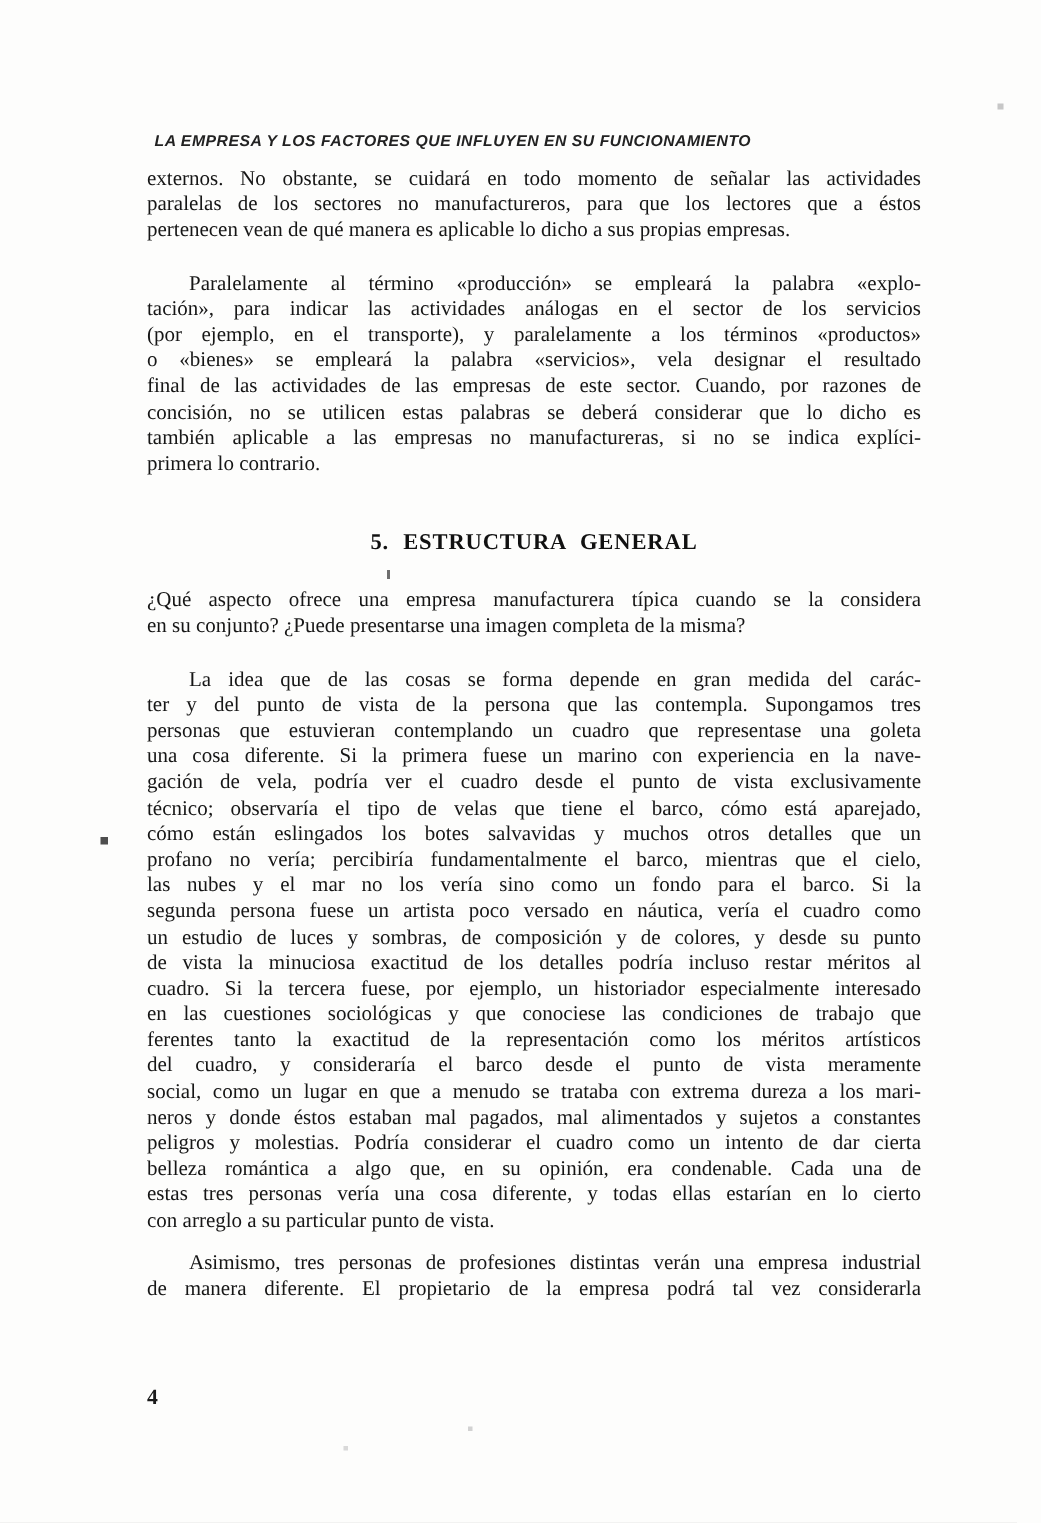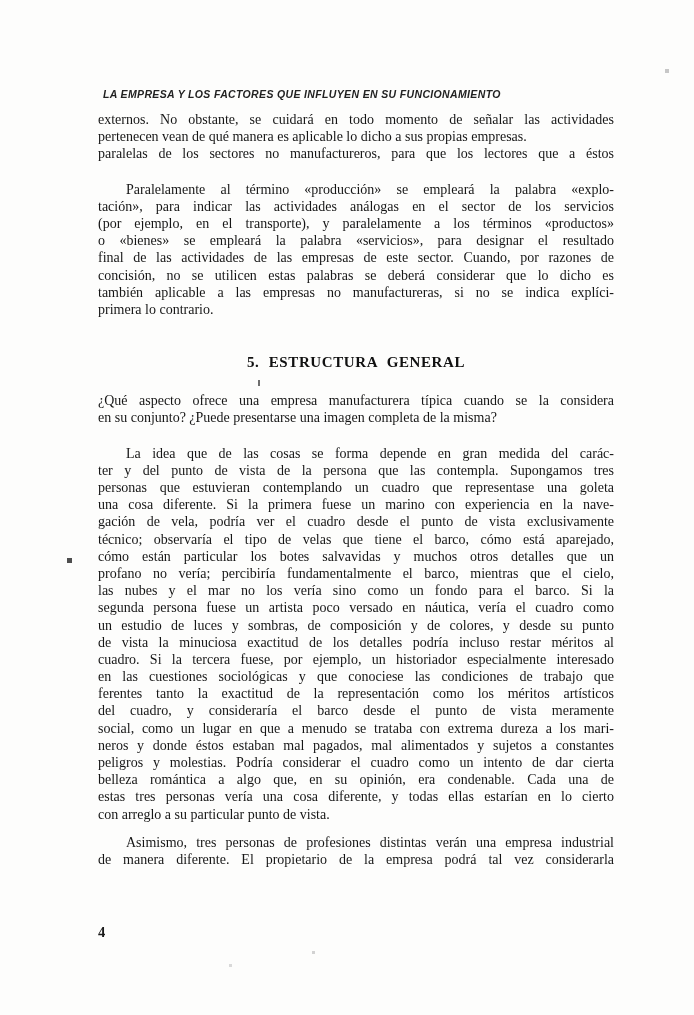--- a/index.html
+++ b/index.html
@@ -79,46 +79,46 @@
 </style>
 </head>
 <body>
 
 <div class="page">
   <div class="running-header">LA EMPRESA Y LOS FACTORES QUE INFLUYEN EN SU FUNCIONAMIENTO</div>
 
   <div class="text-block" id="text-block">
       <div class="para">
         <div class="line">externos. No obstante, se cuidará en todo momento de señalar las actividades</div>
+        <div class="line">paralelas de los sectores no manufactureros, para que los lectores que a éstos</div>
         <div class="line natural">pertenecen vean de qué manera es aplicable lo dicho a sus propias empresas.</div>
-        <div class="line">paralelas de los sectores no manufactureros, para que los lectores que a éstos</div>
       </div>
       <div class="para">
         <div class="line indent">Paralelamente al término «producción» se empleará la palabra «explo-</div>
         <div class="line">tación», para indicar las actividades análogas en el sector de los servicios</div>
         <div class="line">(por ejemplo, en el transporte), y paralelamente a los términos «productos»</div>
-        <div class="line">o «bienes» se empleará la palabra «servicios», para designar el resultado</div>
+        <div class="line">o «bienes» se empleará la palabra «servicios», vela designar el resultado</div>
         <div class="line">final de las actividades de las empresas de este sector. Cuando, por razones de</div>
         <div class="line">concisión, no se utilicen estas palabras se deberá considerar que lo dicho es</div>
         <div class="line">también aplicable a las empresas no manufactureras, si no se indica explíci-</div>
         <div class="line natural">primera lo contrario.</div>
       </div>
       <div class="heading">5. ESTRUCTURA GENERAL</div>
       <div class="para">
         <div class="line">¿Qué aspecto ofrece una empresa manufacturera típica cuando se la considera</div>
         <div class="line natural">en su conjunto? ¿Puede presentarse una imagen completa de la misma?</div>
       </div>
       <div class="para">
         <div class="line indent">La idea que de las cosas se forma depende en gran medida del carác-</div>
         <div class="line">ter y del punto de vista de la persona que las contempla. Supongamos tres</div>
         <div class="line">personas que estuvieran contemplando un cuadro que representase una goleta</div>
         <div class="line">una cosa diferente. Si la primera fuese un marino con experiencia en la nave-</div>
         <div class="line">gación de vela, podría ver el cuadro desde el punto de vista exclusivamente</div>
         <div class="line">técnico; observaría el tipo de velas que tiene el barco, cómo está aparejado,</div>
-        <div class="line">cómo están particular los botes salvavidas y muchos otros detalles que un</div>
+        <div class="line">cómo están eslingados los botes salvavidas y muchos otros detalles que un</div>
         <div class="line">profano no vería; percibiría fundamentalmente el barco, mientras que el cielo,</div>
         <div class="line">las nubes y el mar no los vería sino como un fondo para el barco. Si la</div>
         <div class="line">segunda persona fuese un artista poco versado en náutica, vería el cuadro como</div>
         <div class="line">un estudio de luces y sombras, de composición y de colores, y desde su punto</div>
         <div class="line">de vista la minuciosa exactitud de los detalles podría incluso restar méritos al</div>
         <div class="line">cuadro. Si la tercera fuese, por ejemplo, un historiador especialmente interesado</div>
         <div class="line">en las cuestiones sociológicas y que conociese las condiciones de trabajo que</div>
         <div class="line">ferentes tanto la exactitud de la representación como los méritos artísticos</div>
         <div class="line">del cuadro, y consideraría el barco desde el punto de vista meramente</div>
         <div class="line">social, como un lugar en que a menudo se trataba con extrema dureza a los mari-</div>

